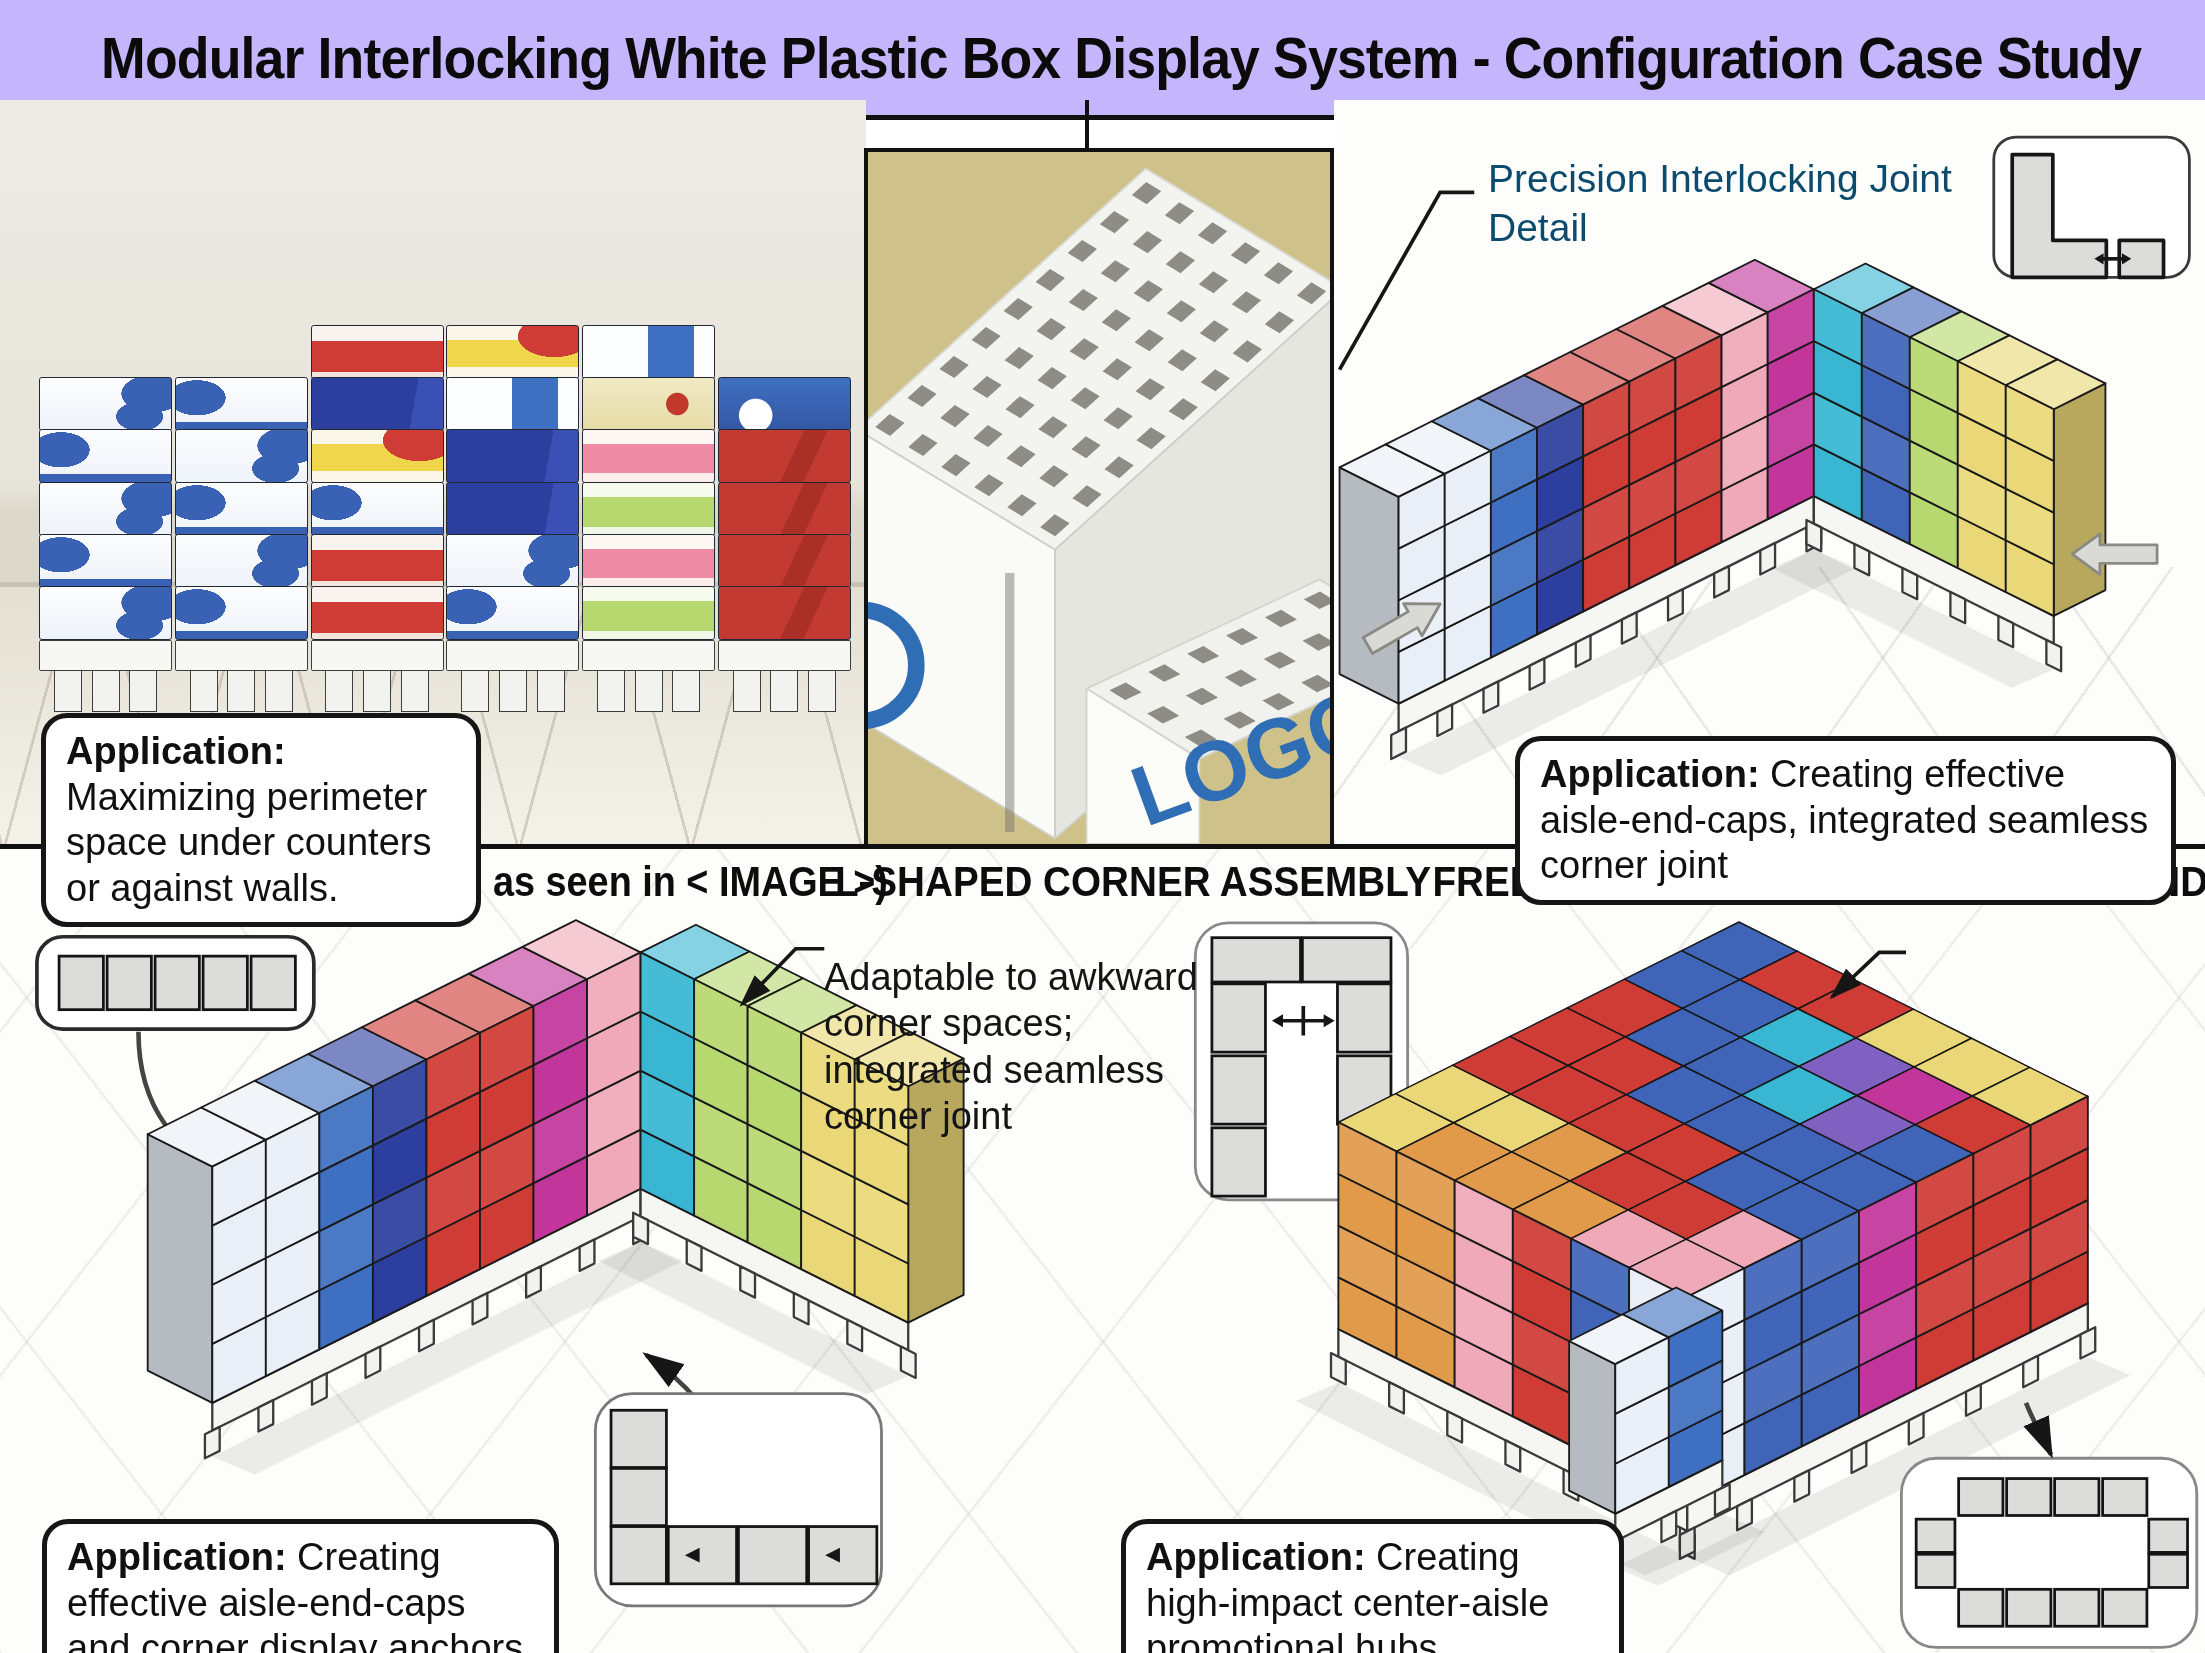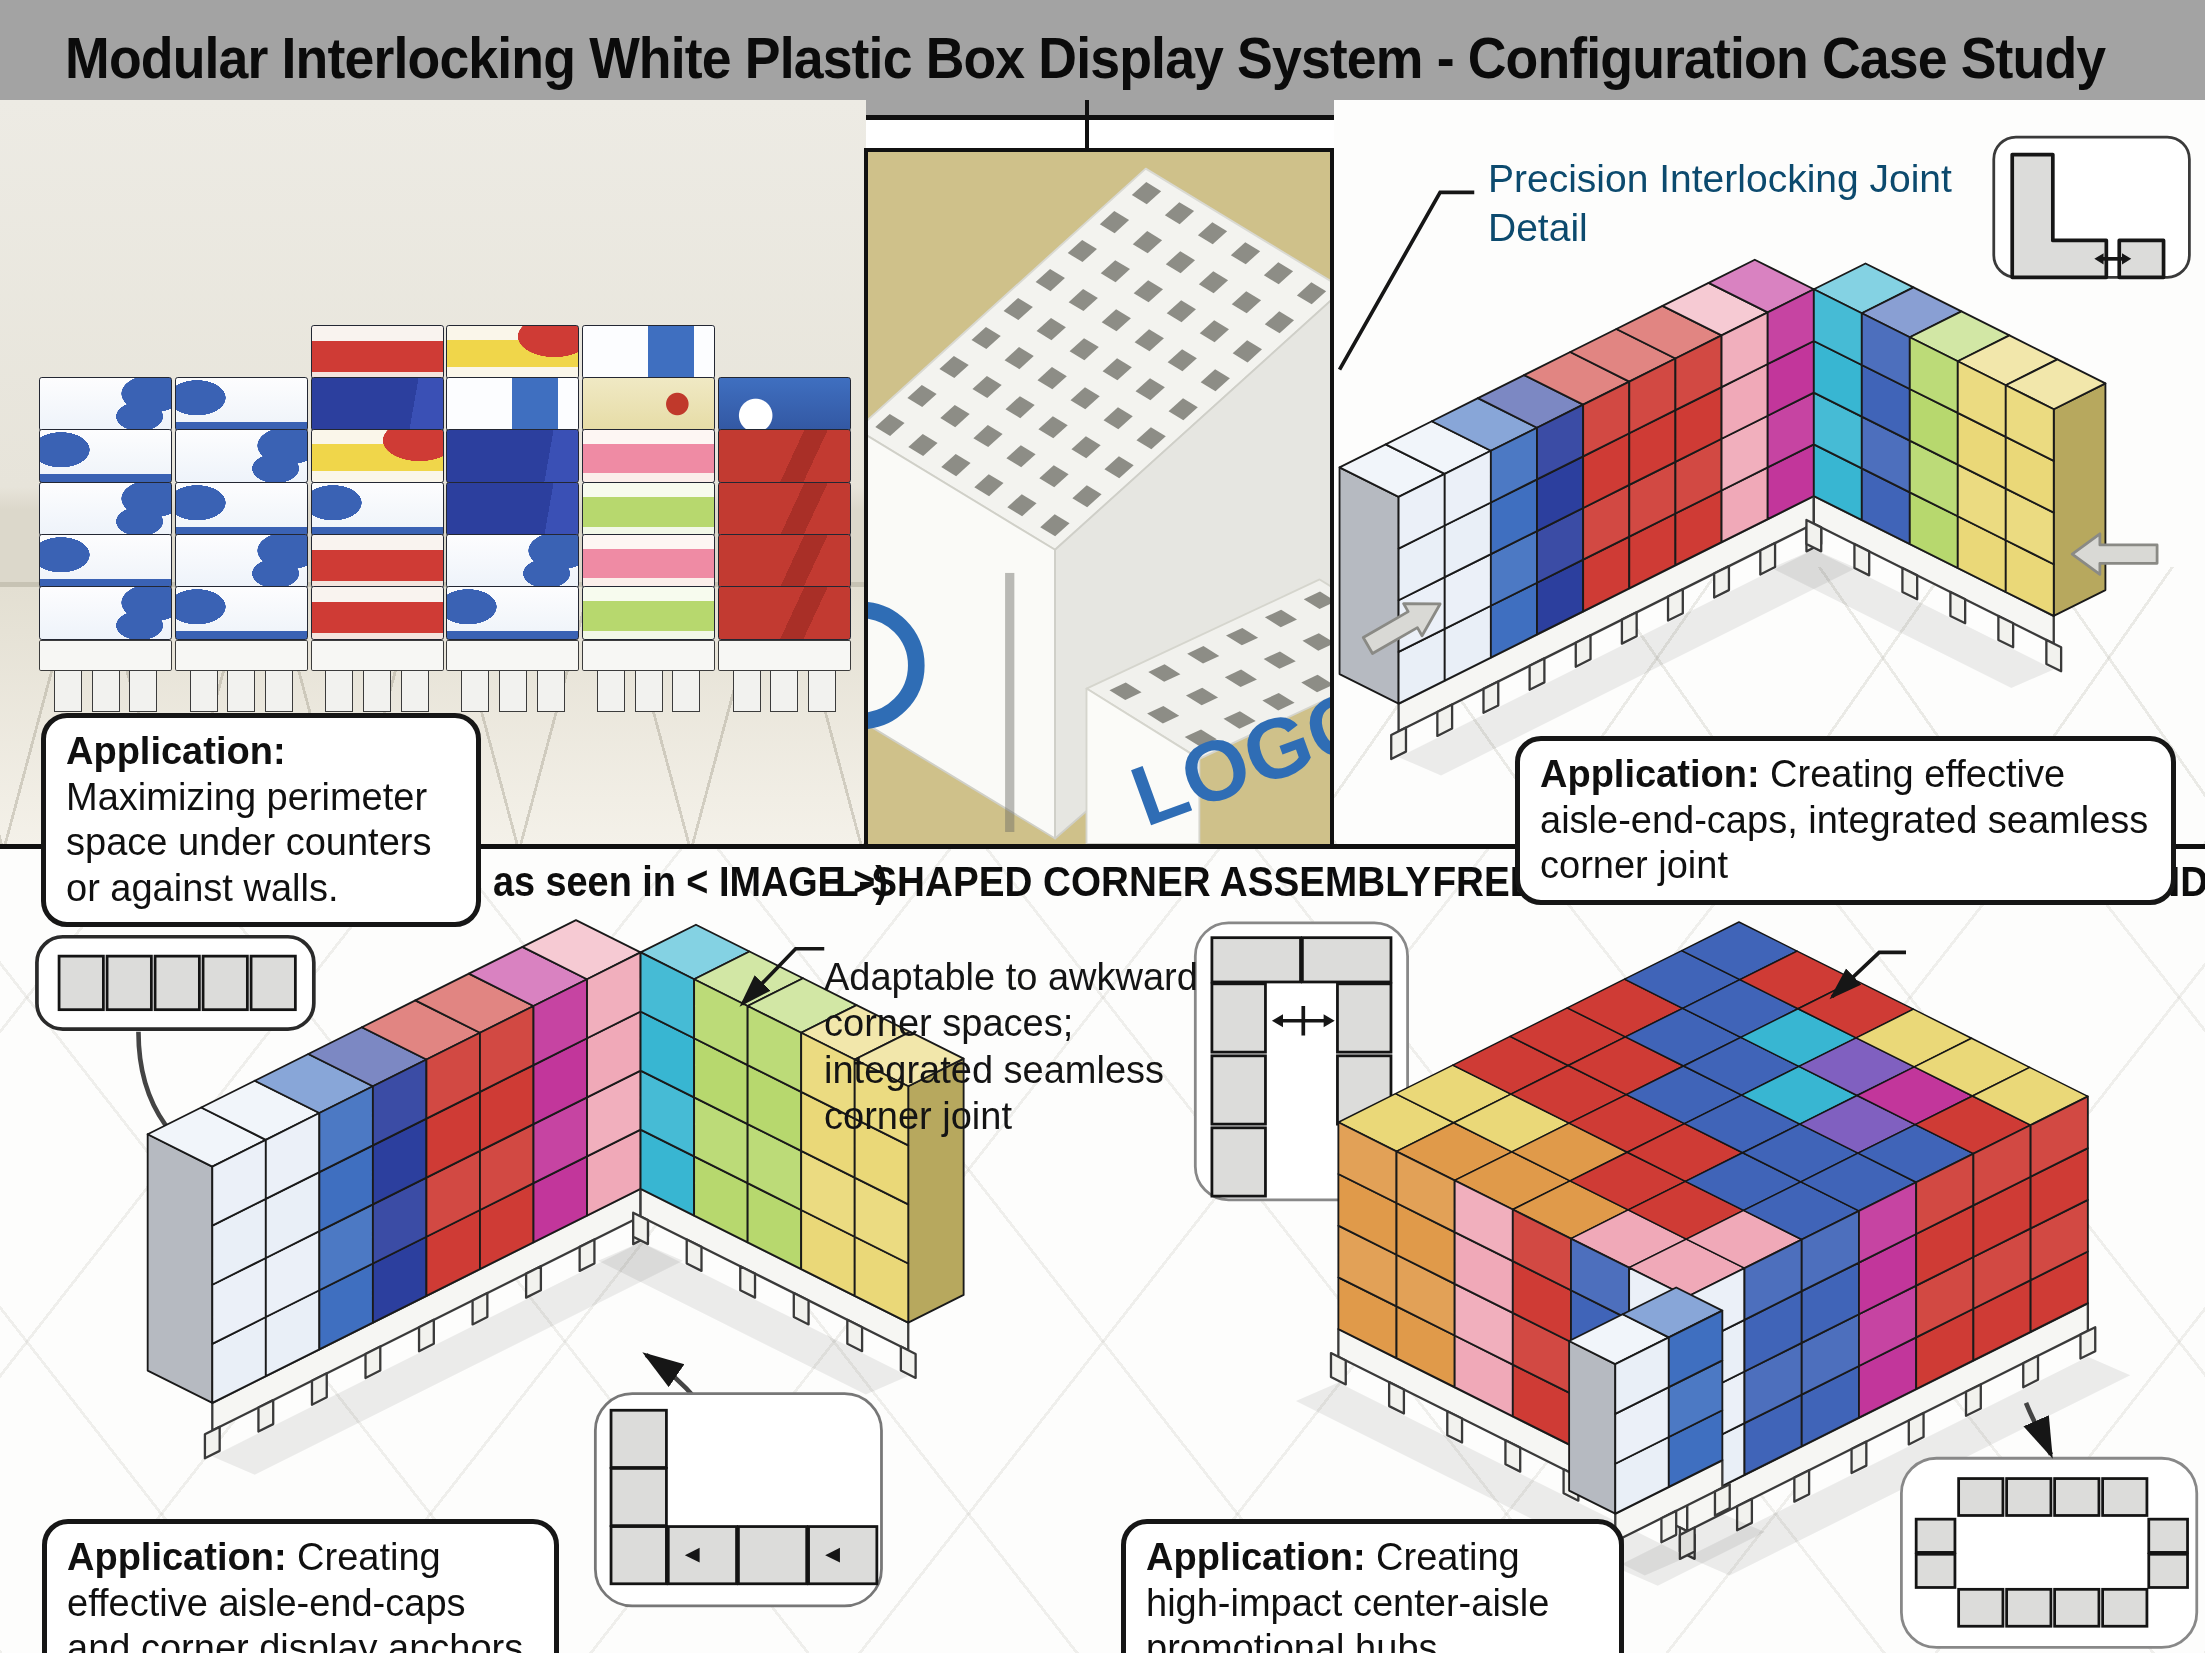--- a/index.html
+++ b/index.html
@@ -1,22 +1,22 @@
 <!DOCTYPE html>
 <html style="font-size:14.8px"><head>
 <meta charset="utf-8">
 <style>
   * { box-sizing: border-box; margin: 0; padding: 0; }
   html,body { width:2206px; height:1654px; }
   body { font-family:"Liberation Sans", sans-serif; background:#ffffff; position:relative; overflow:hidden; }
   #page { position:absolute; left:0; top:0; width:2206px; height:1654px; background:#fff; }
 
   
-  .hdr { position:absolute; left:0; top:0; width:2206px; height:120px; background:#a3a3a3;
-         border-bottom:5.5px solid #101010; display:flex; align-items:center; justify-content:flex-start; }
+  .hdr { position:absolute; left:0; top:0; width:2206px; height:120px; background:#c4b5fd;
+         border-bottom:5.5px solid #101010; display:flex; align-items:center; justify-content:flex-end; }
   .hdr h1 { font-size:57px; font-weight:800; letter-spacing:-0.9px; transform:scaleX(0.94);
             white-space:nowrap; color:#0b0b0b; }
 
   .vline { position:absolute; left:1085px; top:100px; width:3.7px; height:50px; background:#101010; }
   .divider { position:absolute; left:0; top:844px; width:2206px; height:5.5px; background:#101010; }
 
   
   .caption { position:absolute; background:#ffffff; border:5.5px solid #161616; border-radius:26px;
              padding:11px 20px; font-size:38px; line-height:1.2; color:#101010; z-index:30; }
   .caption .cb { font-weight:800; }

